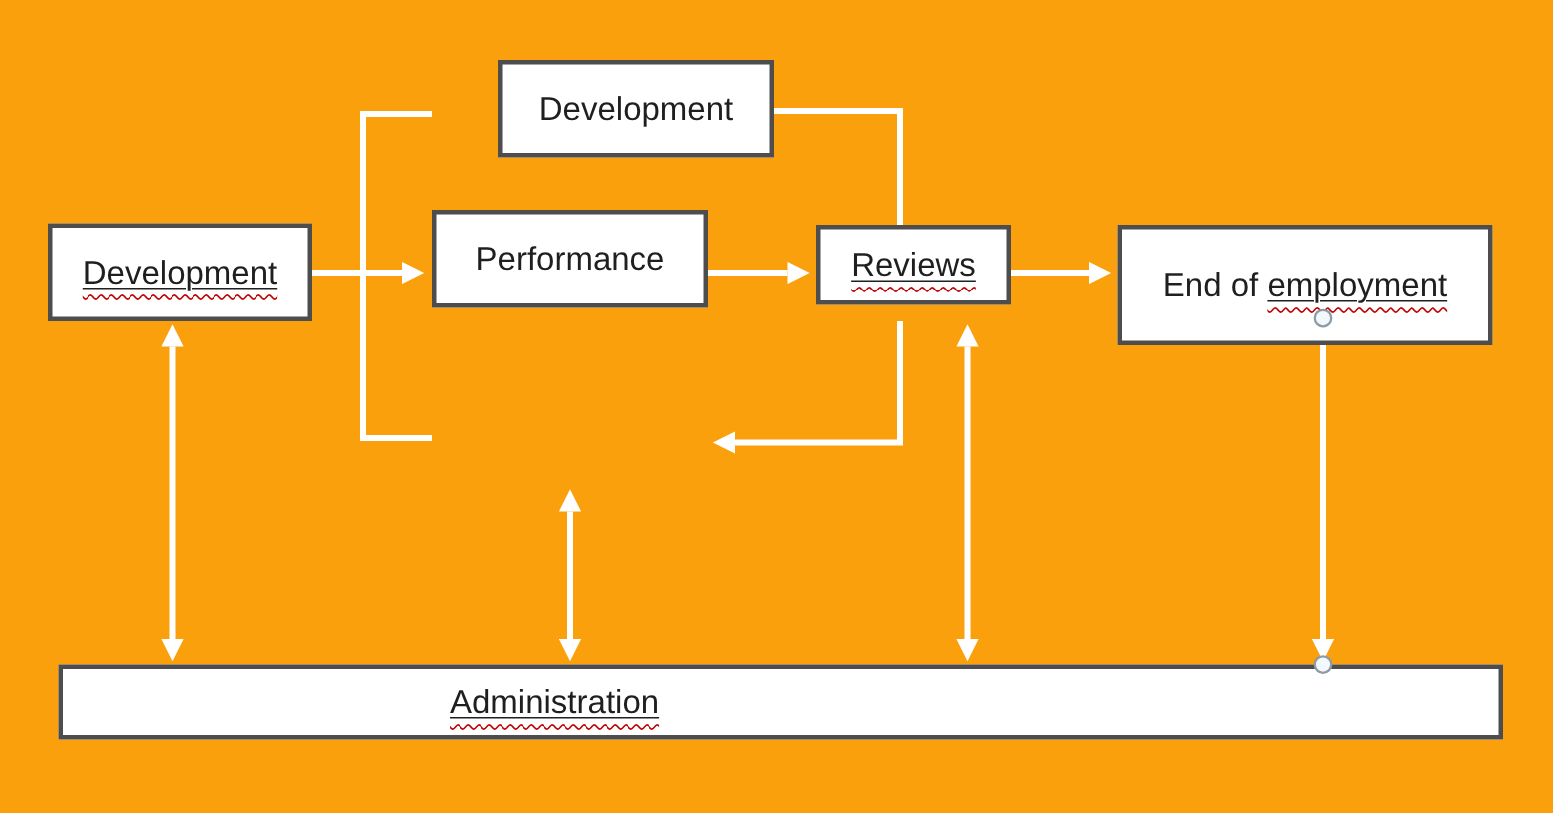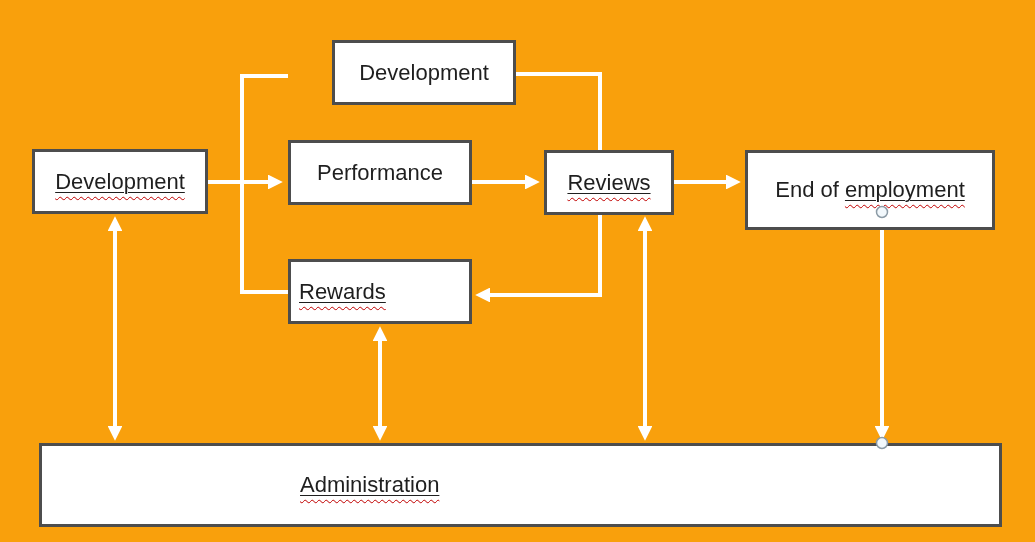--- a/index.html
+++ b/index.html
@@ -48,23 +48,23 @@
     text-decoration-style: wavy;
     text-decoration-color: var(--squiggle, #C00000);
     text-decoration-thickness:1.4px;
     text-underline-offset:7px;
   }
 
   .b-recruitment { left:32px;  top:149px; width:176px; height:65px; }
   .b-development { left:288px; top:40px;  width:184px; height:65px;margin-left:44px; }
   .b-performance { left:288px; top:140px; width:184px; height:65px; }
   .b-rewards     { left:288px; top:259px; width:184px; height:65px; padding-left:8px; }
-  .b-reviews     { left:544px; top:150px; width:130px; height:65px; }
+  .b-reviews     { left:544px; top:150px; width:130px; height:53px; }
   .b-end         { left:745px; top:150px; width:250px; height:80px; }
-  .b-admin       { left:39px;  top:443px; width:963px; height:84px; padding-left:258px; }
+  .b-admin       { left:39px;  top:443px; width:963px; height:50px; padding-left:258px; }
 </style>
 </head>
 <body>
 
 <div class="canvas">
 
   <svg class="layer lines" viewBox="0 0 1035 542" xmlns="http://www.w3.org/2000/svg">
     <defs>
       <marker id="ah" viewBox="0 0 10 10" refX="0" refY="5" markerWidth="4.2" markerHeight="3.7" orient="auto-start-reverse">
         <path d="M0,0 L10,5 L0,10 z"></path>
@@ -88,23 +88,20 @@
   </div>
 
   <div class="box b-development">
     <span>Development</span>
   </div>
 
   <div class="box b-performance">
     <span>Performance</span>
   </div>
 
-  <div class="box b-rewards align-left">
-    <span class="u"><span class="w">Rewards</span></span>
-  </div>
 
   <div class="box b-reviews">
     <span class="u"><span class="w">Reviews</span></span>
   </div>
 
   <div class="box b-end">
     <span><span>End of </span><span class="u"><span class="w">employment</span></span></span>
   </div>
 
   <div class="box b-admin align-left">

